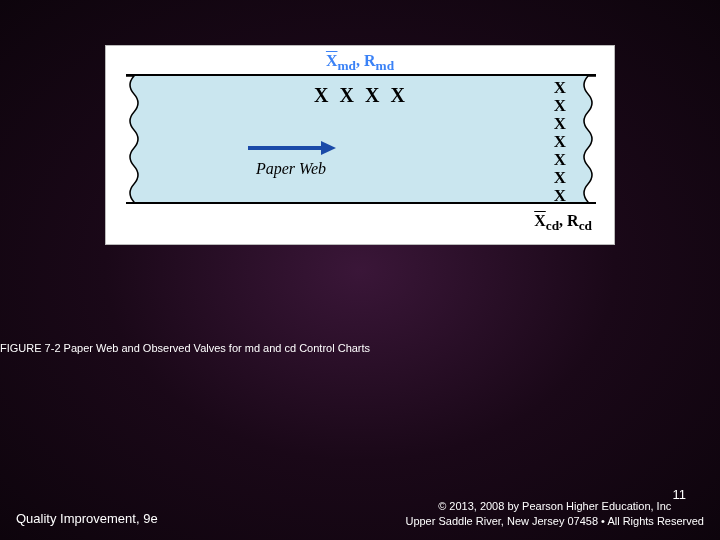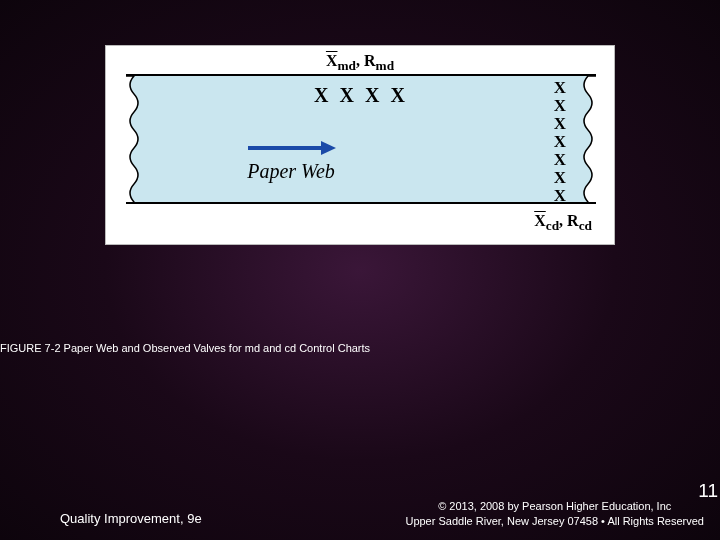--- a/index.html
+++ b/index.html
@@ -21,21 +21,21 @@
     border: 1px solid #bbb;
   }
   .top-label {
     position: absolute;
     top: 6px;
     left: 50%;
     transform: translateX(-50%);
     font-size: 16px;
     font-family: "Times New Roman", serif;
     font-weight: bold;
-    color: #000000;
+    color: #3b82f6;
   }
   .overline { text-decoration: overline; }
   .paper-web {
     position: absolute;
     top: 28px;
     left: 20px;
     width: 470px;
     height: 130px;
     background: #cae6ef;
     border-top: 2px solid #000;
@@ -70,21 +70,21 @@
     align-items: center;
   }
   .arrow {
     width: 90px;
     height: 20px;
     position: relative;
   }
   .arrow-label {
     font-family: "Times New Roman", serif;
     font-style: italic;
-    font-size: 20px;
+    font-size: 16px;
     color: #000;
     margin-top: 2px;
   }
   .x-column {
     position: absolute;
     right: 30px;
     top: 3px;
     display: flex;
     flex-direction: column;
     font-family: "Times New Roman", serif;
@@ -116,29 +116,29 @@
     position: absolute;
     bottom: 12px;
     left: 0;
     width: 100%;
     display: flex;
     justify-content: space-between;
     align-items: flex-end;
     padding: 0 16px;
     color: #fff;
   }
-  .footer-left { font-size: 13px; line-height: 1.3; margin-left: 44px; }
+  .footer-left { font-size: 13px; line-height: 1.3; }
   .footer-left .author { font-style: italic; font-size: 11px; }
   .footer-right { font-size: 11px; text-align: center; line-height: 1.3; }
   .page-num {
     position: absolute;
-    right: 2px;
+    right: 34px;
     bottom: 38px;
     color: #fff;
-    font-size: 19px;
+    font-size: 13px;
   }
 </style>
 </head>
 <body>
 
 <div class="figure-container">
 
   <div class="top-label">
     <span class="overline">X</span><sub>md</sub><span>, </span><span>R</span><sub>md</sub>
   </div>

